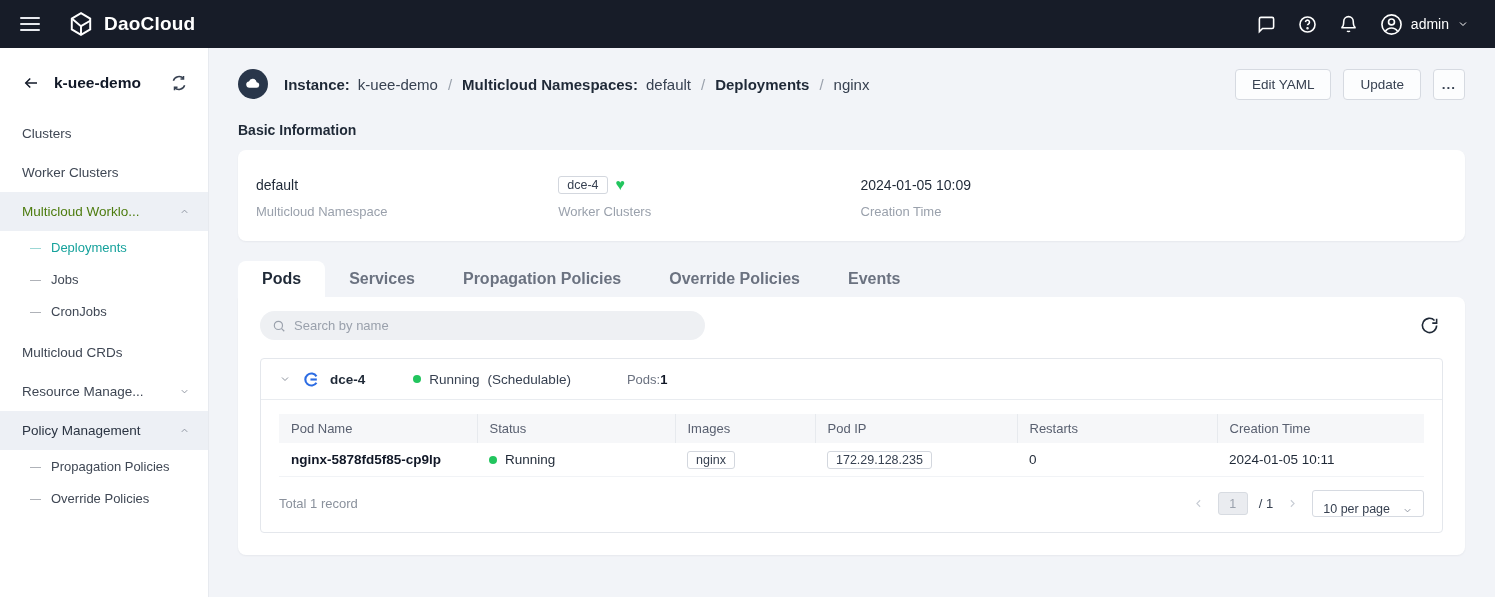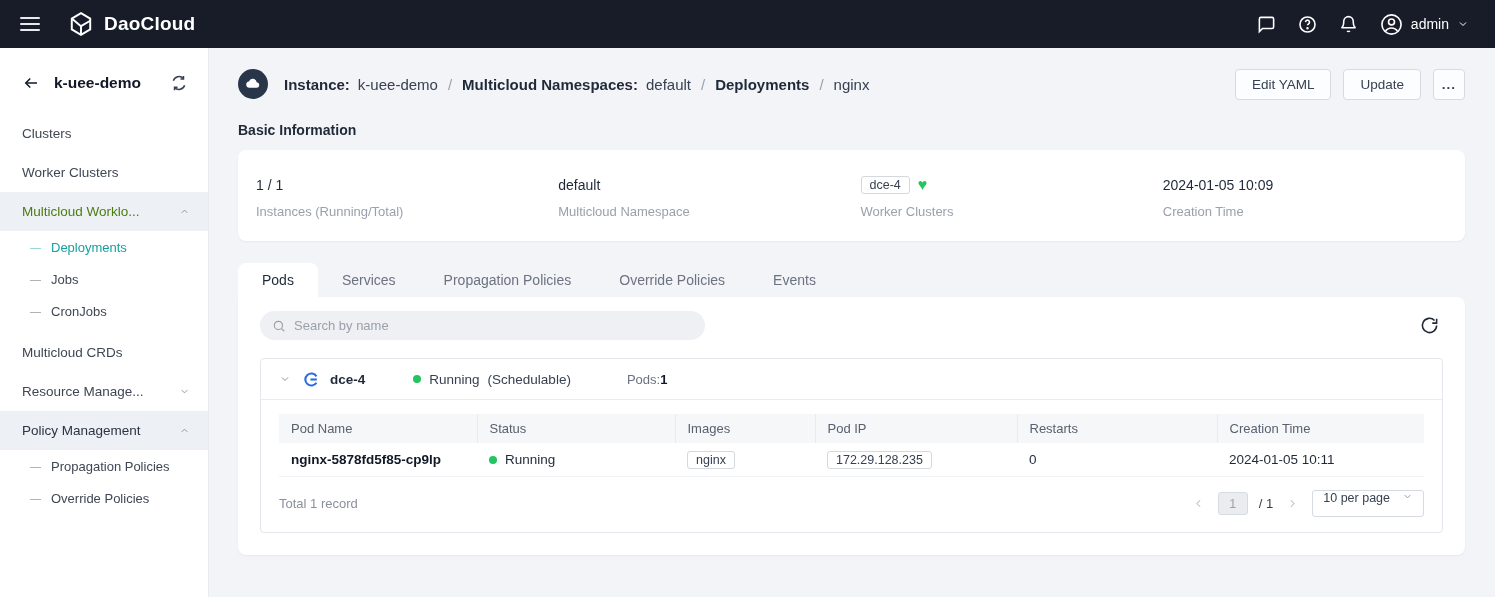--- a/index.html
+++ b/index.html
@@ -72,21 +72,21 @@
     background:#ffffff; border-radius:8px; padding:24px 0 22px 18px; display:flex;
     box-shadow:0 1px 2px rgba(16,24,40,.05);
   }
   .stat { width:25%; }
   .stat-value { font-size:14px; color:#1f2937; display:flex; align-items:center; gap:8px; height:22px; margin-bottom:8px; }
   .stat-label { font-size:13px; color:#9aa1ac; }
   .tag { border:1px solid #d3d7de; border-radius:3px; padding:1px 8px; font-size:12.5px; color:#374151; background:#fff; white-space:nowrap; }
   .heart { color:#22c55e; font-size:16px; line-height:1; }
 
   .tabs { display:flex; align-items:flex-end; margin-top:20px; height:36px; }
-  .tab { padding:9px 24px; font-size:14px; font-weight:400; color:#6b7280; cursor:pointer; white-space:nowrap; }
+  .tab { padding:9px 24px; font-size:16px; font-weight:700; color:#6b7280; cursor:pointer; white-space:nowrap; }
   .tab.active { background:#ffffff; border-radius:8px 8px 0 0; color:#1f2937; }
 
   .content-card {
     background:#ffffff; border-radius:0 8px 8px 8px; padding:14px 22px 22px;
     box-shadow:0 1px 2px rgba(16,24,40,.05);
   }
   .toolbar { display:flex; align-items:center; justify-content:space-between; }
   .search { position:relative; width:445px; }
   .search input {
     width:100%; height:29px; border:none; border-radius:15px; background:#eef0f3;
@@ -121,21 +121,21 @@
   .total { font-size:13px; color:#8a919c; }
   .pager { display:flex; align-items:center; gap:11px; }
   .page-btn { background:none; border:none; display:flex; cursor:default; padding:2px; }
   .page-input {
     width:30px; height:23px; background:#eaecf0; border:1px solid #d7dbe1; border-radius:3px;
     text-align:center; font-size:12.5px; color:#9aa1ac; outline:none;
     font-family:"Liberation Sans", sans-serif;
   }
   .page-total { font-size:13px; color:#374151; }
   .page-size {
-    display:flex; align-items:flex-start; gap:12px; border:1px solid #d6dae1; border-radius:3px;
+    display:flex; align-items:flex-end; gap:12px; border:1px solid #d6dae1; border-radius:3px;
     height:27px; padding:0 10px; font-size:12.5px; color:#374151; cursor:pointer; background:#fff;
   }
 </style>
 </head>
 <body>
 
 <div class="app">
 
   <header class="topbar">
     <div class="tb-left">
@@ -287,24 +287,20 @@
           <button class="btn">Edit YAML</button>
           <button class="btn">Update</button>
           <button class="btn btn-more">...</button>
         </div>
       </div>
 
       <h3 class="section-title">Basic Information</h3>
 
       <section class="info-card">
         <div class="stat">
-          <div class="stat-value">1 / 1</div>
-          <div class="stat-label">Instances (Running/Total)</div>
-        </div>
-        <div class="stat">
           <div class="stat-value">default</div>
           <div class="stat-label">Multicloud Namespace</div>
         </div>
         <div class="stat">
           <div class="stat-value">
             <span class="tag">dce-4</span>
             <span class="heart">♥</span>
           </div>
           <div class="stat-label">Worker Clusters</div>
         </div>

